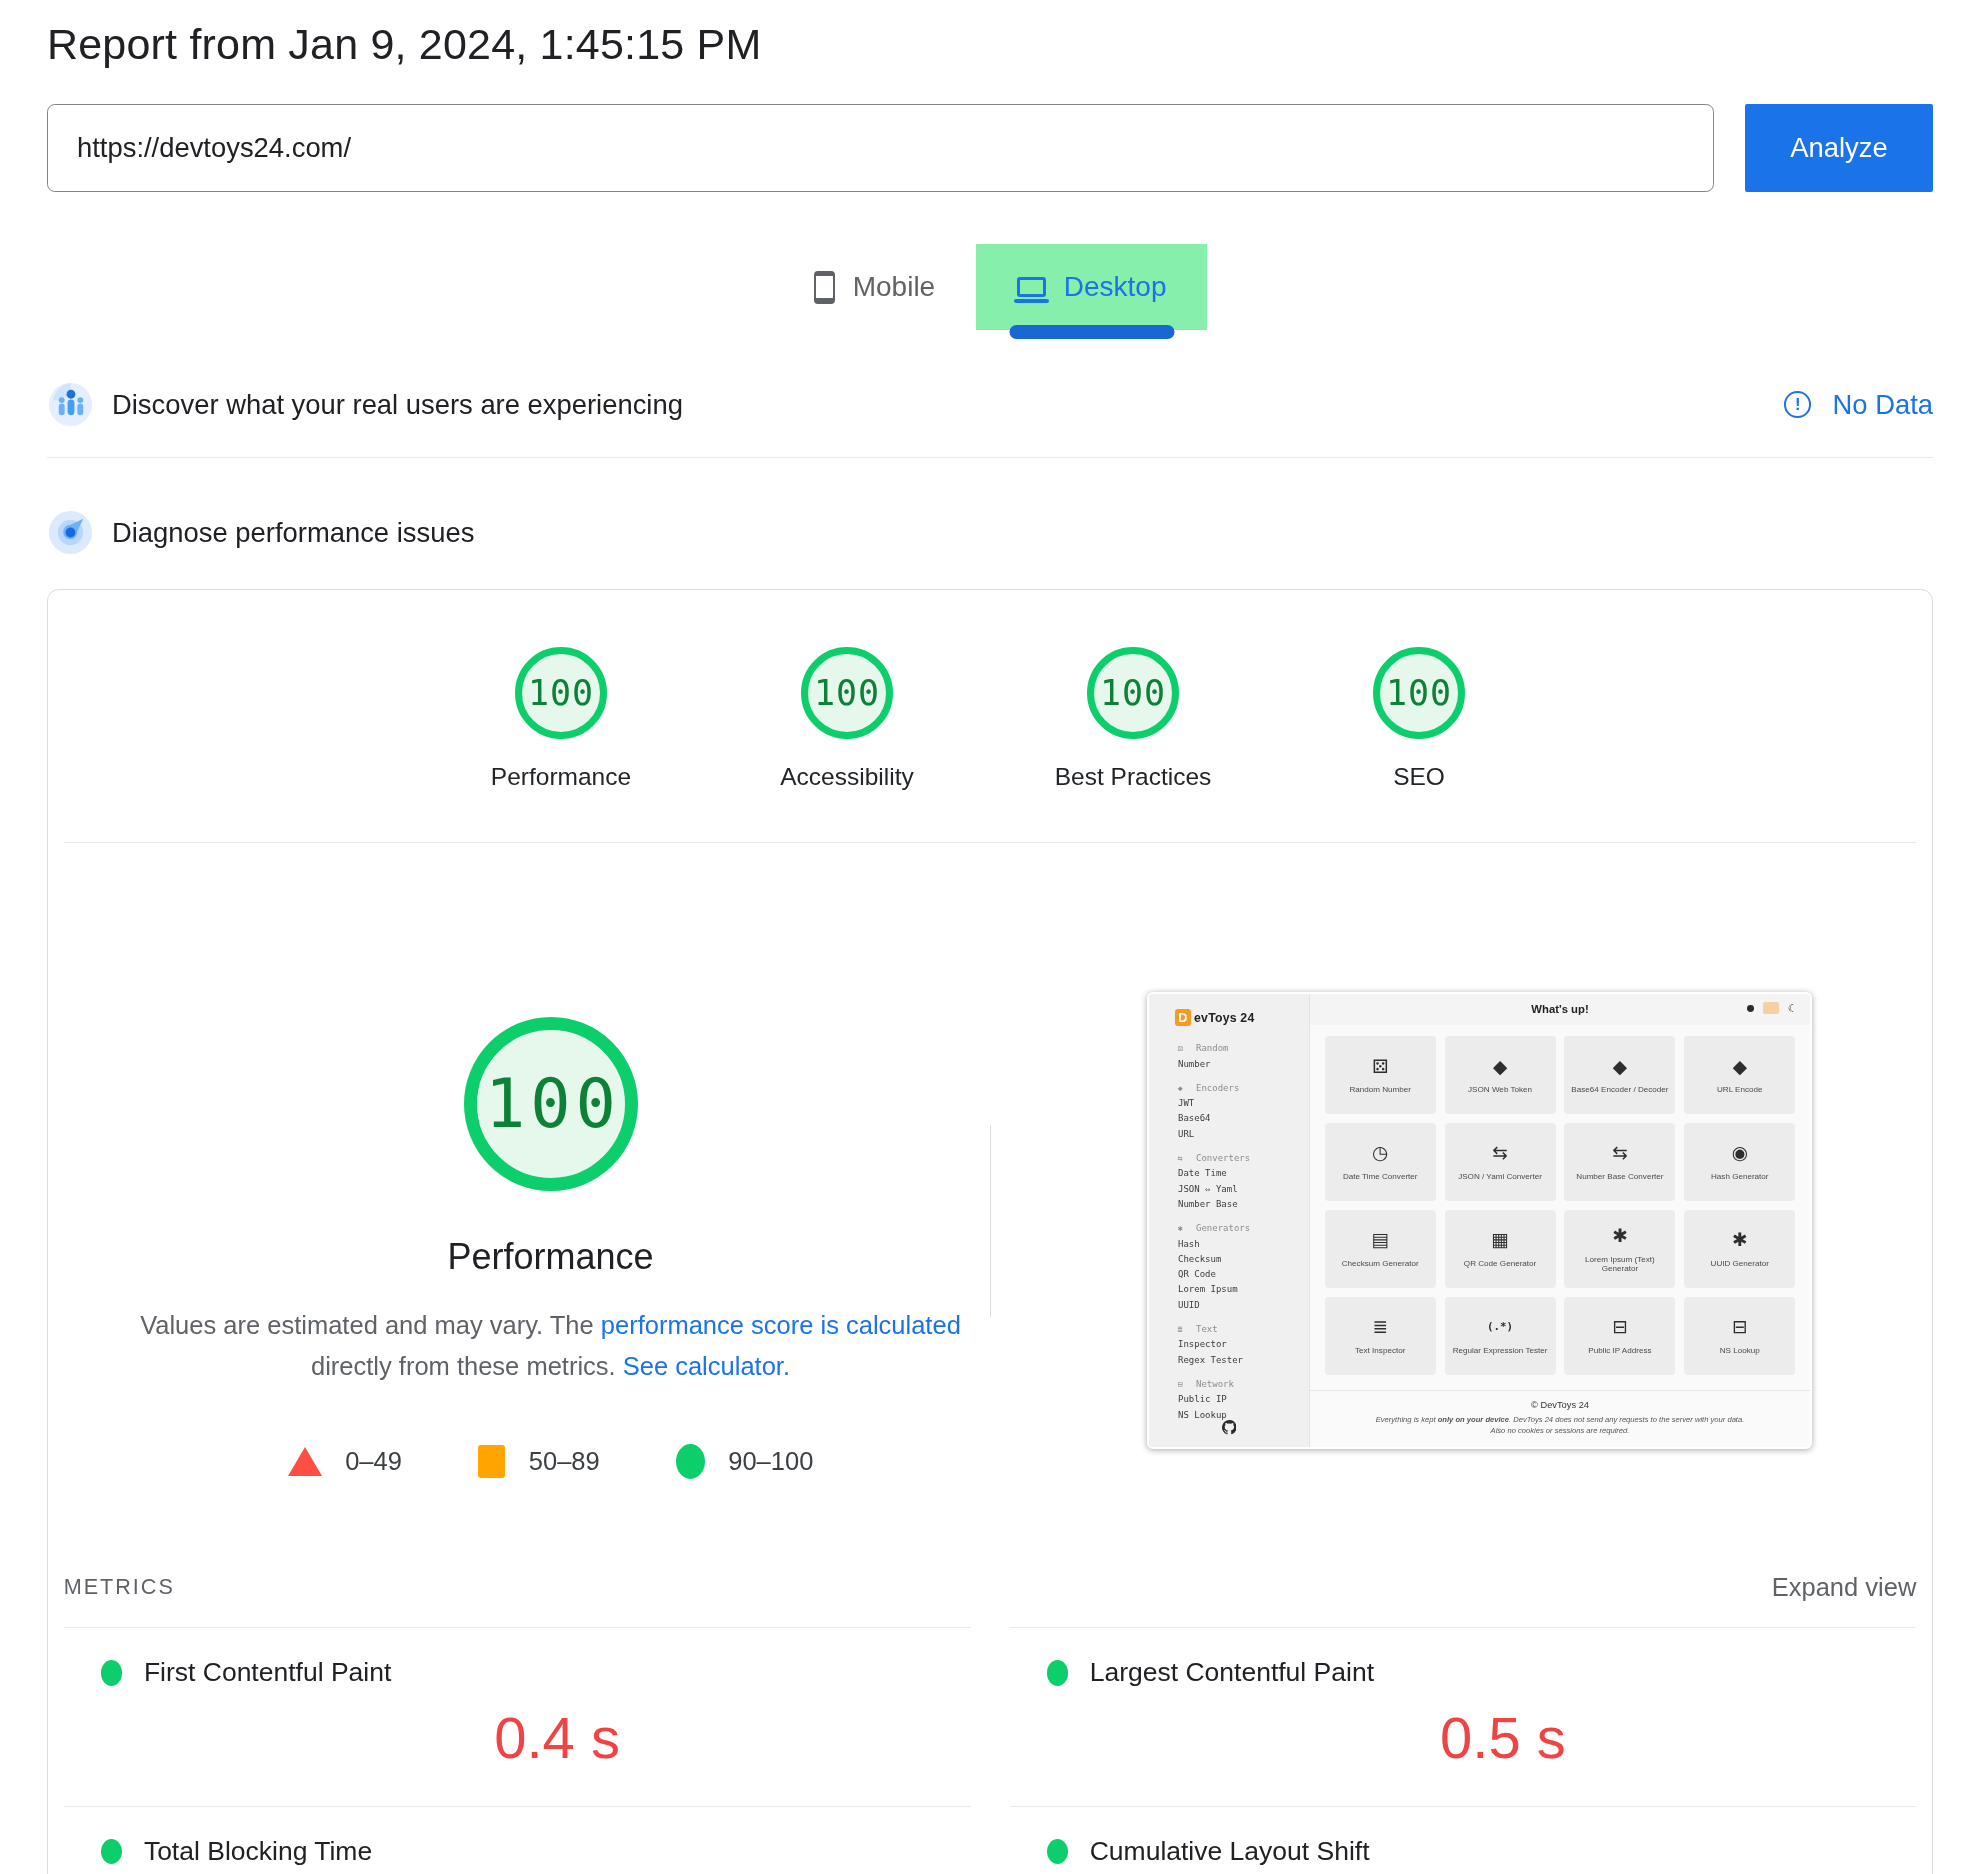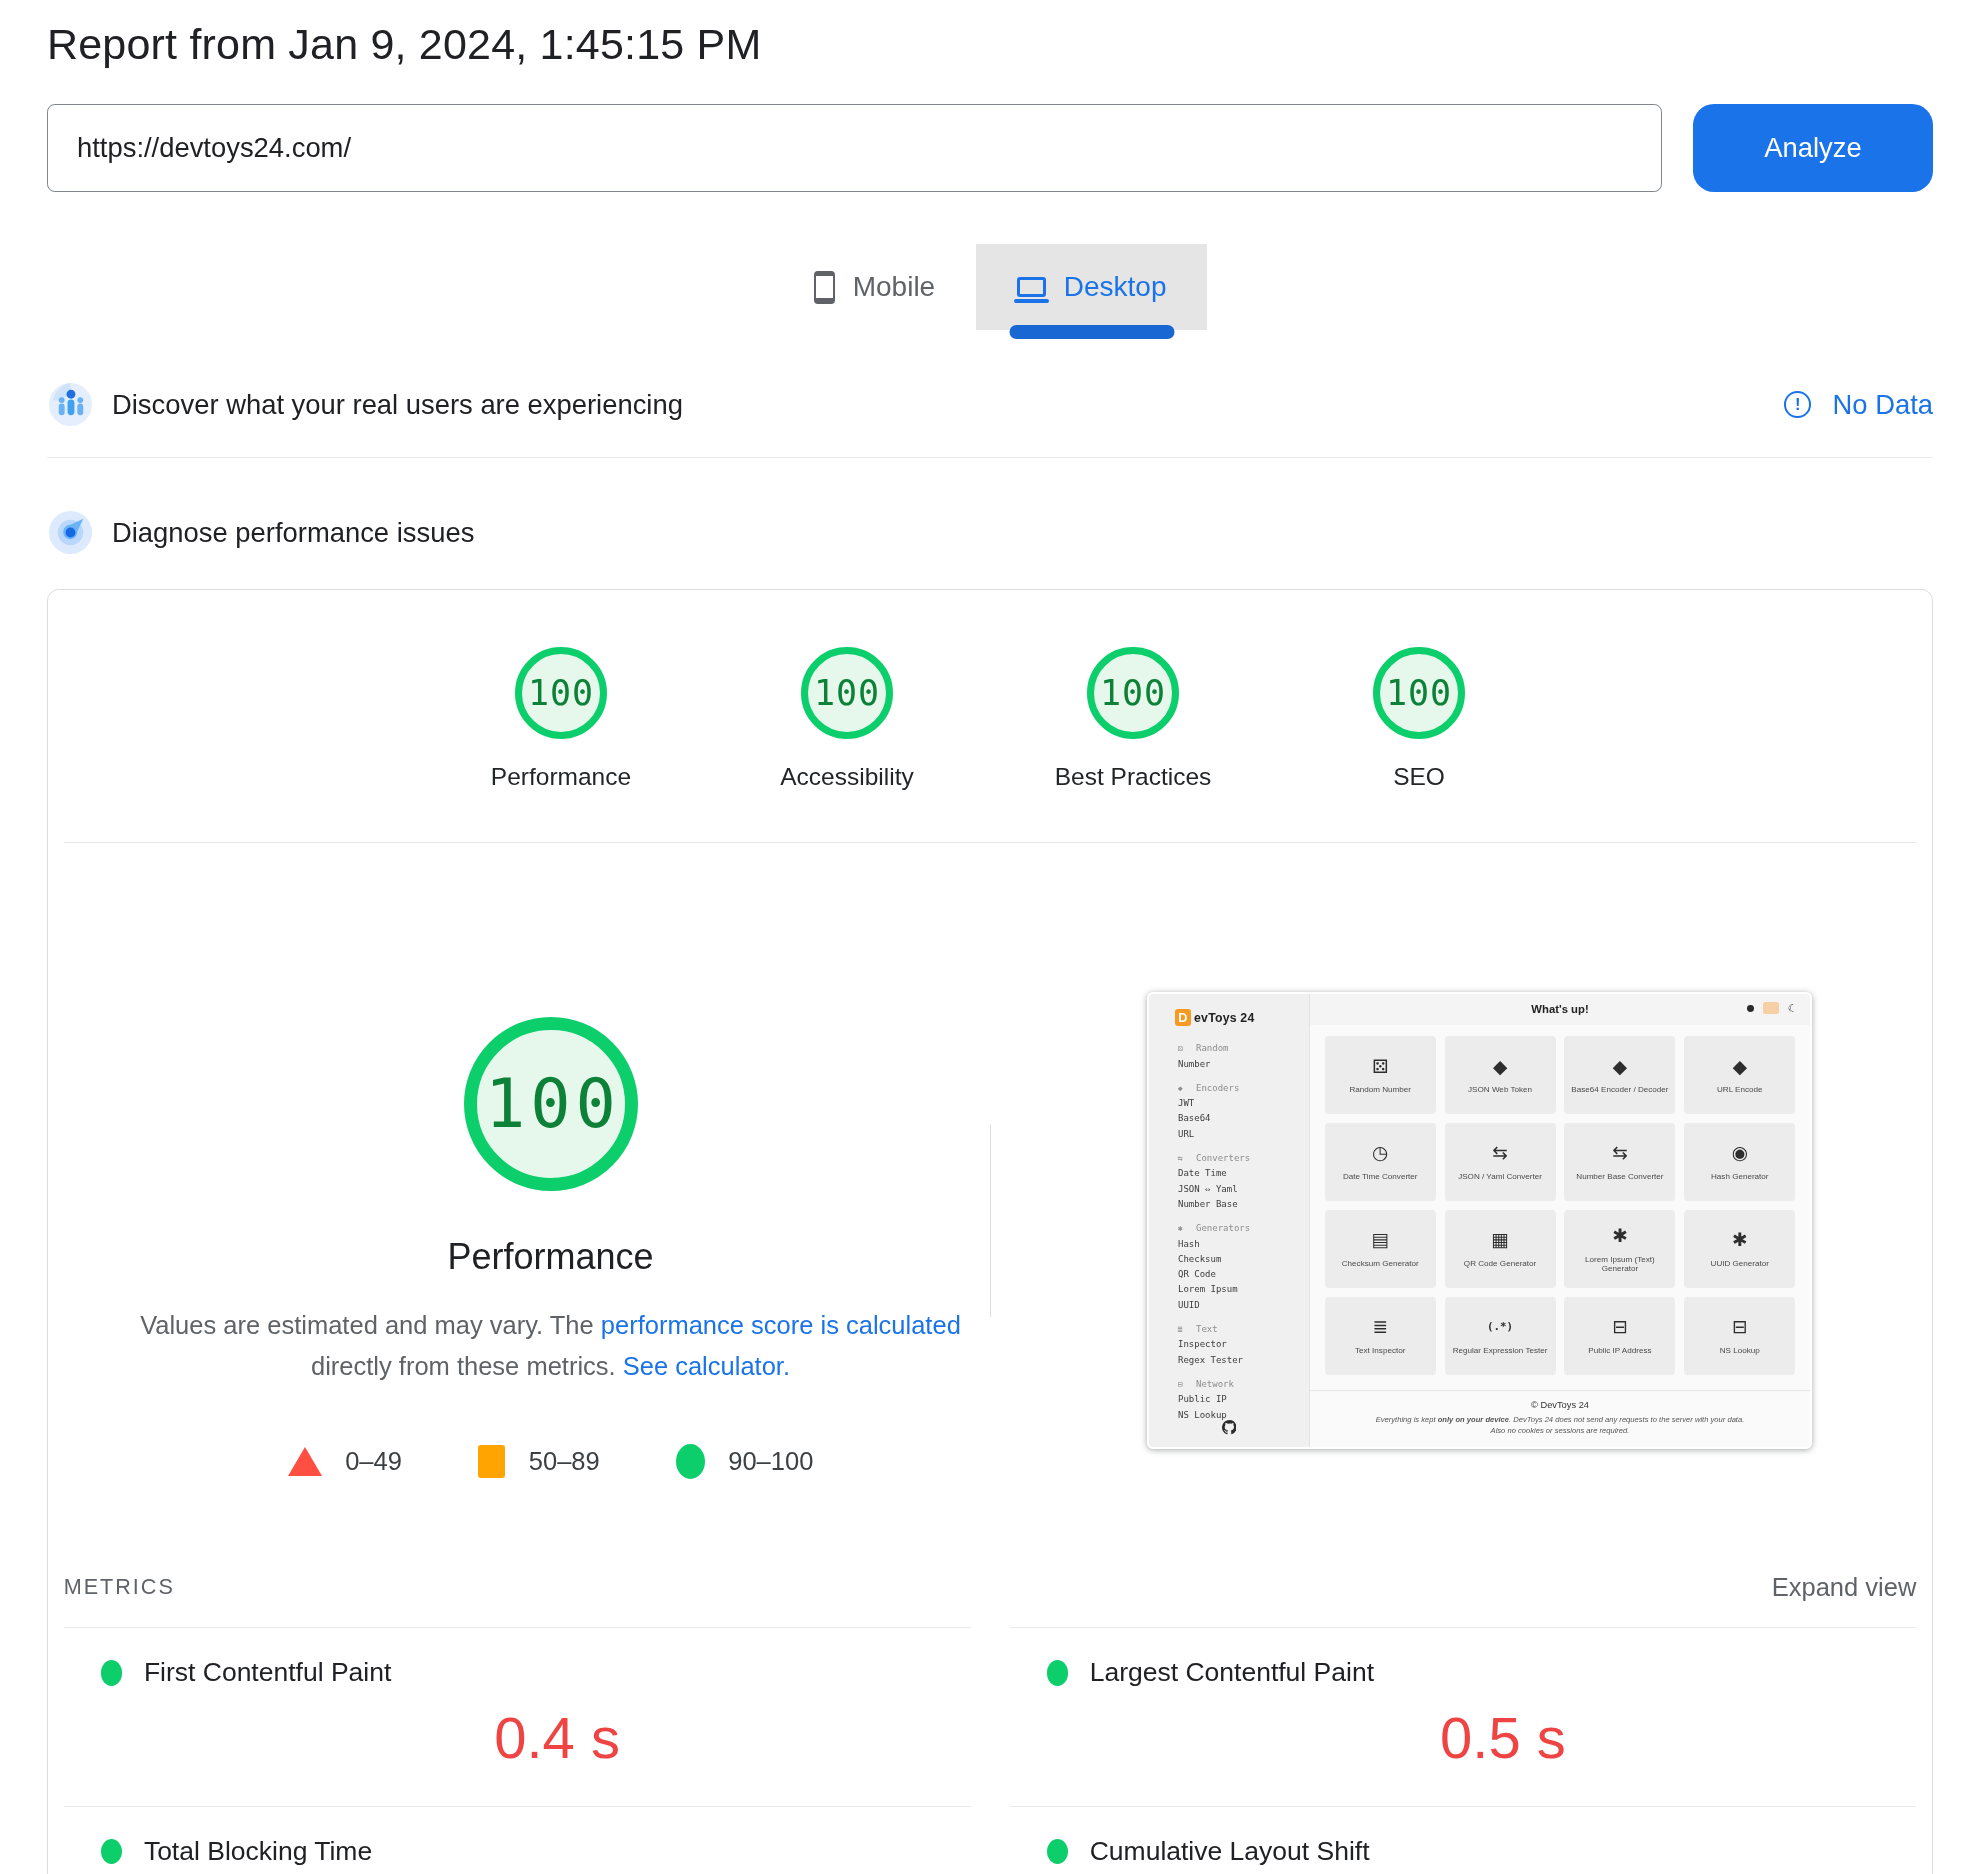--- a/index.html
+++ b/index.html
@@ -8,29 +8,29 @@
   .page { padding:0 47px; }
 
   
   .h1 { margin-top:20px; font-size:43px; font-weight:400; letter-spacing:0.2px; color:#202124; }
 
   
   .url-row { margin-top:35px; display:flex; gap:31px; }
   .url-input { flex:1; height:88px; border:1px solid #80868b; border-radius:7.8px;
                font-size:27.4px; color:#202124; padding:0 29px; outline:none;
                font-family:"Liberation Sans",sans-serif; background:#fff; }
-  .analyze-btn { width:240px; height:88px; background:#1a73e8; color:#fff; border:none;
-                 border-radius:21px; font-size:27.4px; font-weight:500; cursor:pointer;
+  .analyze-btn { width:188px; height:88px; background:#1a73e8; color:#fff; border:none;
+                 border-radius:2px; font-size:27.4px; font-weight:500; cursor:pointer;
                  font-family:"Liberation Sans",sans-serif; }
 
   
   .tabs { margin-top:52px; display:flex; justify-content:center; }
   .tab { height:86px; padding:0 41px; display:flex; align-items:center; gap:17.6px;
          font-size:28px; font-weight:500; color:#5f6368; cursor:pointer; position:relative; }
-  .tab.active { background:#e5e5e5; color:#1a73e8; }
+  .tab.active { background:#86efac; color:#1a73e8; }
   .tab-indicator { position:absolute; left:50%; transform:translateX(-50%); bottom:-8.8px;
                    width:165px; height:13.7px; border-radius:6.9px; background:#1967d2; }
   .phone-icon { width:21.6px; height:33px; border:2.9px solid #5f6368; border-top-width:5.9px;
                 border-bottom-width:6.9px; border-radius:3.9px; }
   .laptop-icon { width:29px; height:19.6px; border:3.4px solid #1a73e8; border-radius:2.9px; position:relative; }
   .laptop-icon::after { content:""; position:absolute; left:-5.9px; right:-5.9px; bottom:-8.8px;
                         height:3.9px; background:#1a73e8; border-radius:2px; }
 
   
   .section-row { margin-top:51px; display:flex; align-items:center; }

